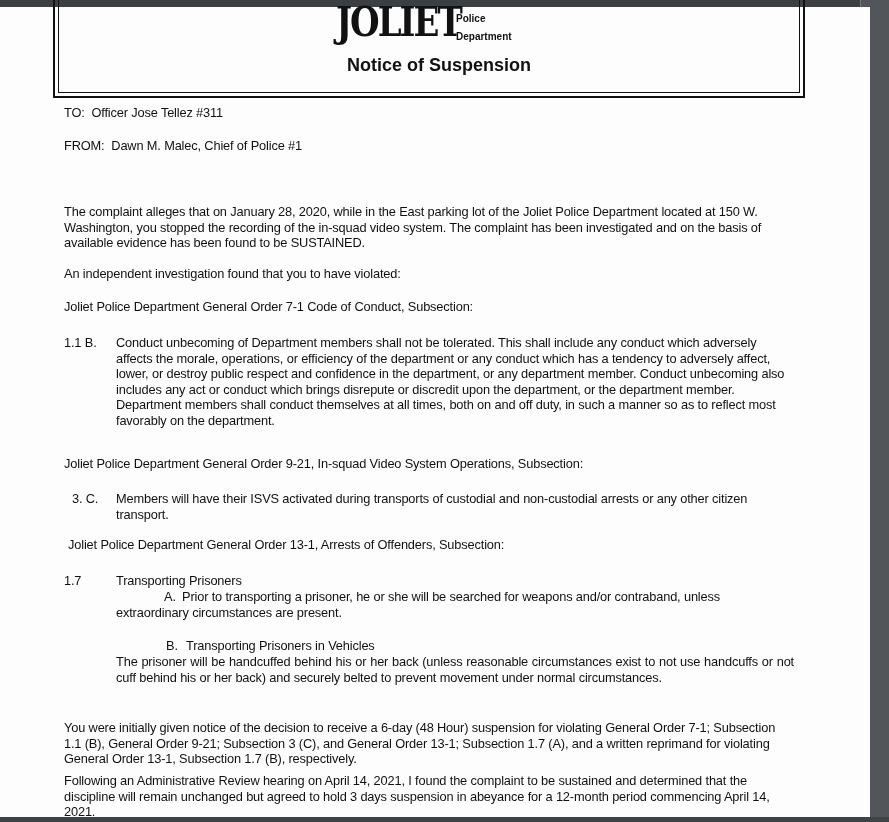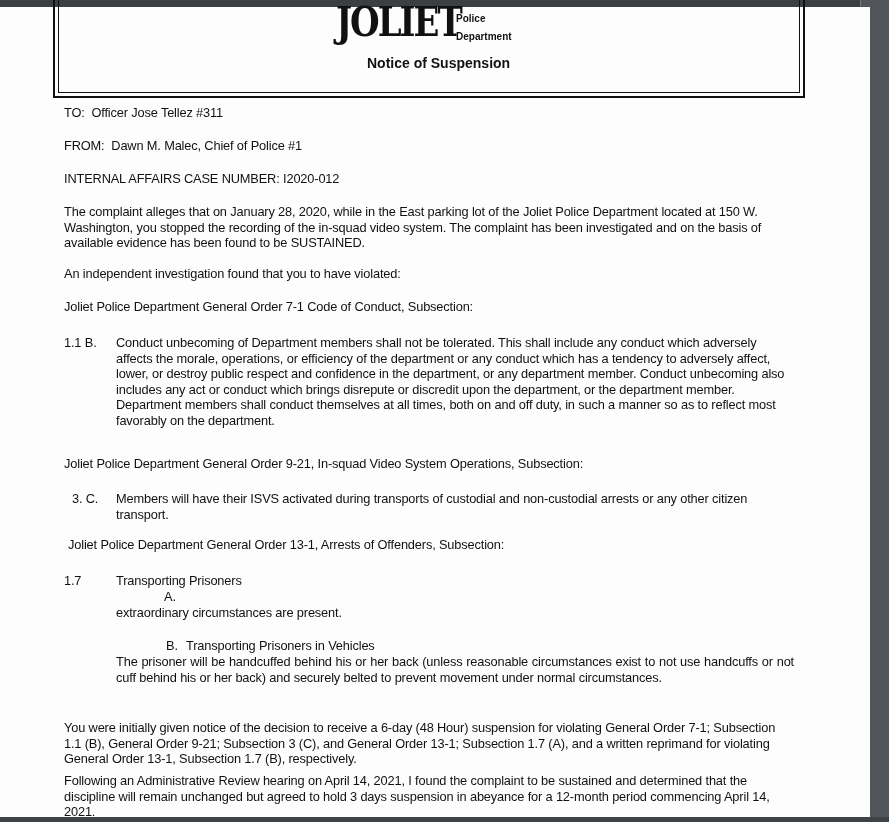--- a/index.html
+++ b/index.html
@@ -26,21 +26,21 @@
   }
   .logo-word {
     position:absolute; left:336px; top:-6px; font-family:"DejaVu Serif", serif;
     font-size:34px; font-weight:bold; letter-spacing:-2px; color:#111; line-height:1;
     transform:scaleY(1.2); transform-origin:top left;
   }
   .logo-dept {
     position:absolute; left:456px; top:3px; font-weight:bold; font-size:10px; line-height:18px;
   }
   .notice-title {
-    position:absolute; left:347px; top:48px; font-weight:bold; font-size:14px;margin-left:20px;
+    position:absolute; left:347px; top:48px; font-weight:bold; font-size:18px;
   }
   .txt { position:absolute; font-size:12.8px; line-height:15.6px; letter-spacing:-0.15px; }
   .b { font-weight:normal; }
 </style>
 </head>
 <body>
 
 <div class="topbar"></div>
 <div class="right-panel"></div>
 
@@ -55,41 +55,38 @@
   <div class="notice-title">Notice of Suspension</div>
 
   <div class="txt" style="left:64px; top:98px;">
     <span class="b">TO:</span>&nbsp;
     <span>Officer Jose Tellez #311</span>
   </div>
   <div class="txt" style="left:64px; top:131px;">
     <span class="b">FROM:</span>&nbsp;
     <span>Dawn M. Malec, Chief of Police #1</span>
   </div>
-  <div class="txt" style="left:64px; top:164px;">
-    <span class="b">INTERNAL AFFAIRS CASE NUMBER:</span>
-    <span>I2020-012</span>
-  </div>
 
   <div class="txt" style="left:64px; top:197px; width:730px;"><span>The complaint alleges that on January 28, 2020, while in the East parking lot of the Joliet Police Department located at 150 W. Washington, you stopped the recording of the in-squad video system.  The complaint has been investigated and on the basis of available evidence has been found to be </span><span class="b">SUSTAINED</span><span>.</span></div>
 
   <div class="txt" style="left:64px; top:259px;">An independent investigation found that you to have violated:</div>
 
   <div class="txt" style="left:64px; top:292px;">Joliet Police Department General Order 7-1 Code of Conduct, Subsection:</div>
   <div class="txt" style="left:64px; top:328px;">1.1 B.</div>
   <div class="txt" style="left:116px; top:328px; width:678px;">Conduct unbecoming of Department members shall not be tolerated. This shall include any conduct which adversely affects the morale, operations, or efficiency of the department or any conduct which has a tendency to adversely affect, lower, or destroy public respect and confidence in the department, or any department member. Conduct unbecoming also includes any act or conduct which brings disrepute or discredit upon the department, or the department member. Department members shall conduct themselves at all times, both on and off duty, in such a manner so as to reflect most favorably on the department.</div>
 
   <div class="txt" style="left:64px; top:449px;">Joliet Police Department General Order 9-21, In-squad Video System Operations, Subsection:</div>
   <div class="txt" style="left:64px; top:484px;margin-left:8px;">3. C.</div>
   <div class="txt" style="left:116px; top:484px; width:678px;">Members will have their ISVS activated during transports of custodial and non-custodial arrests or any other citizen transport.</div>
 
   <div class="txt" style="left:68px; top:530px;">Joliet Police Department General Order 13-1, Arrests of Offenders, Subsection:</div>
   <div class="txt" style="left:64px; top:566px;">1.7</div>
   <div class="txt" style="left:116px; top:566px;">Transporting Prisoners</div>
   <div class="txt" style="left:164px; top:582px;">A.</div>
+  <div class="txt" style="left:182px; top:582px; width:612px; white-space:nowrap;">Prior to transporting a prisoner, he or she will be searched for weapons and/or contraband, unless</div>
   <div class="txt" style="left:116px; top:598px;">extraordinary circumstances are present.</div>
 
   <div class="txt" style="left:166px; top:631px;">B.</div>
   <div class="txt" style="left:116px; top:647px; width:678px; text-align:justify;">The prisoner will be handcuffed behind his or her back (unless reasonable circumstances exist to not use handcuffs or not cuff behind his or her back) and securely belted to prevent movement under normal circumstances.</div>
   <div class="txt" style="left:186px; top:631px;">Transporting Prisoners in Vehicles</div>
 
   <div class="txt" style="left:64px; top:713px; width:730px;">You were initially given notice of the decision to receive a 6-day (48 Hour) suspension for violating General Order 7-1; Subsection 1.1 (B), General Order 9-21; Subsection 3 (C), and General Order 13-1; Subsection 1.7 (A), and a written reprimand for violating General Order 13-1, Subsection 1.7 (B), respectively.</div>
 
   <div class="txt" style="left:64px; top:766px; width:730px;">Following an Administrative Review hearing on April 14, 2021, I found the complaint to be sustained and determined that the discipline will remain unchanged but agreed to hold 3 days suspension in abeyance for a 12-month period commencing April 14, 2021.</div>
 </div>

